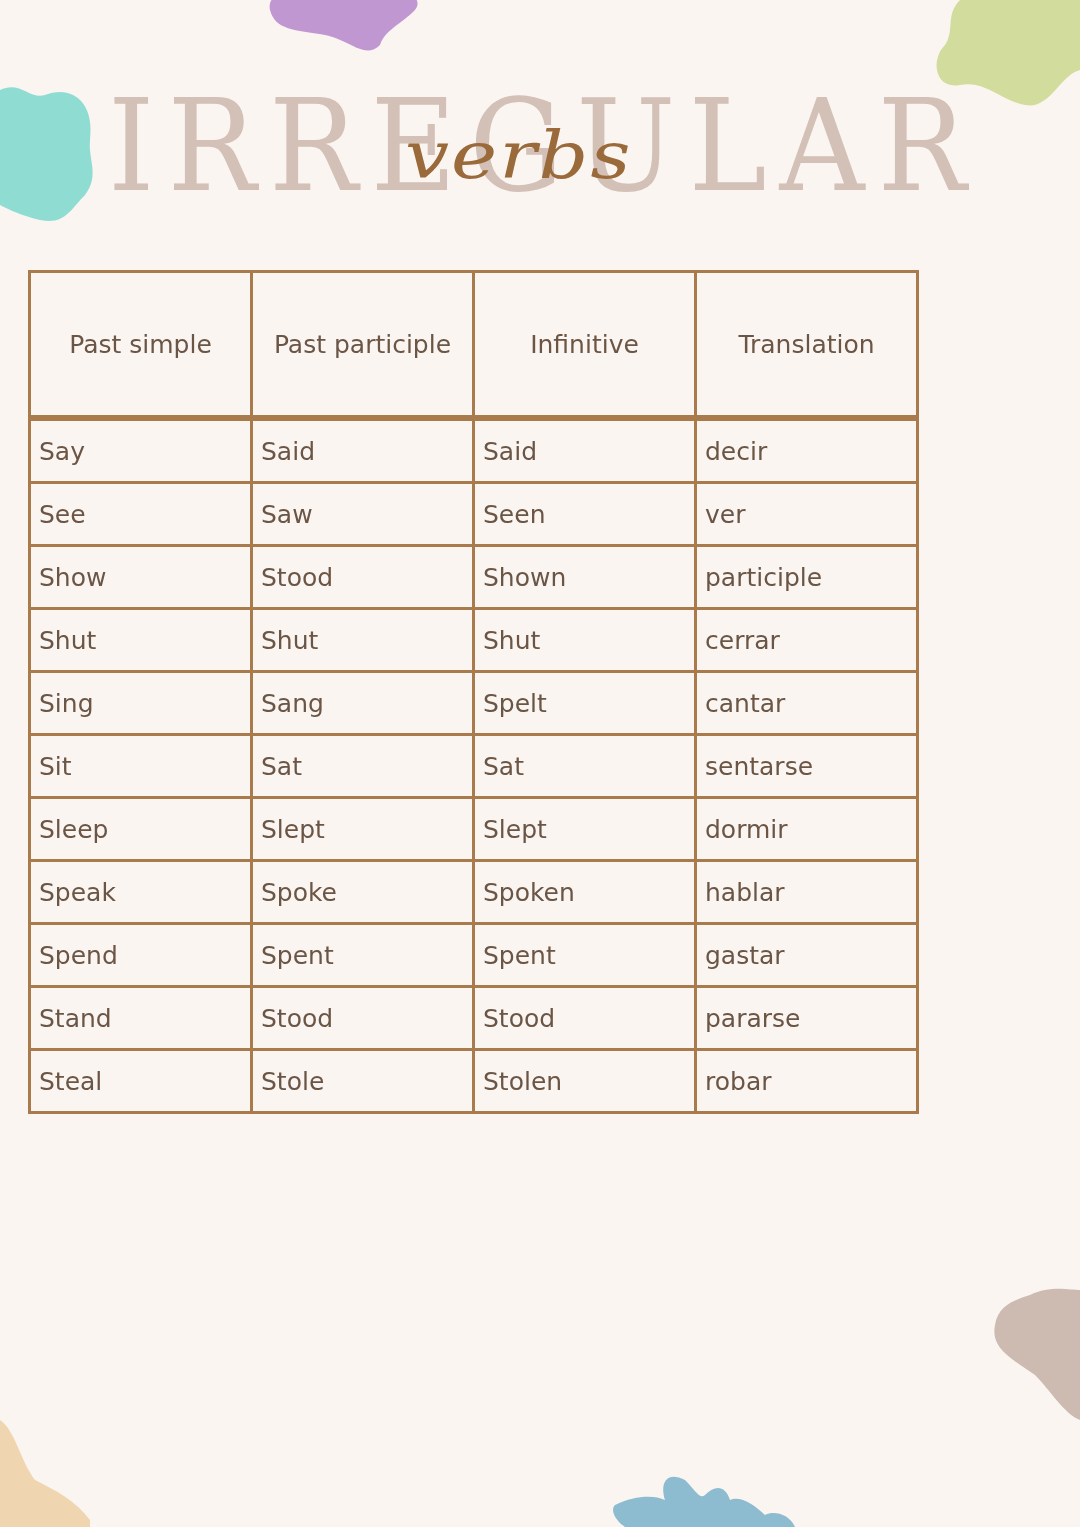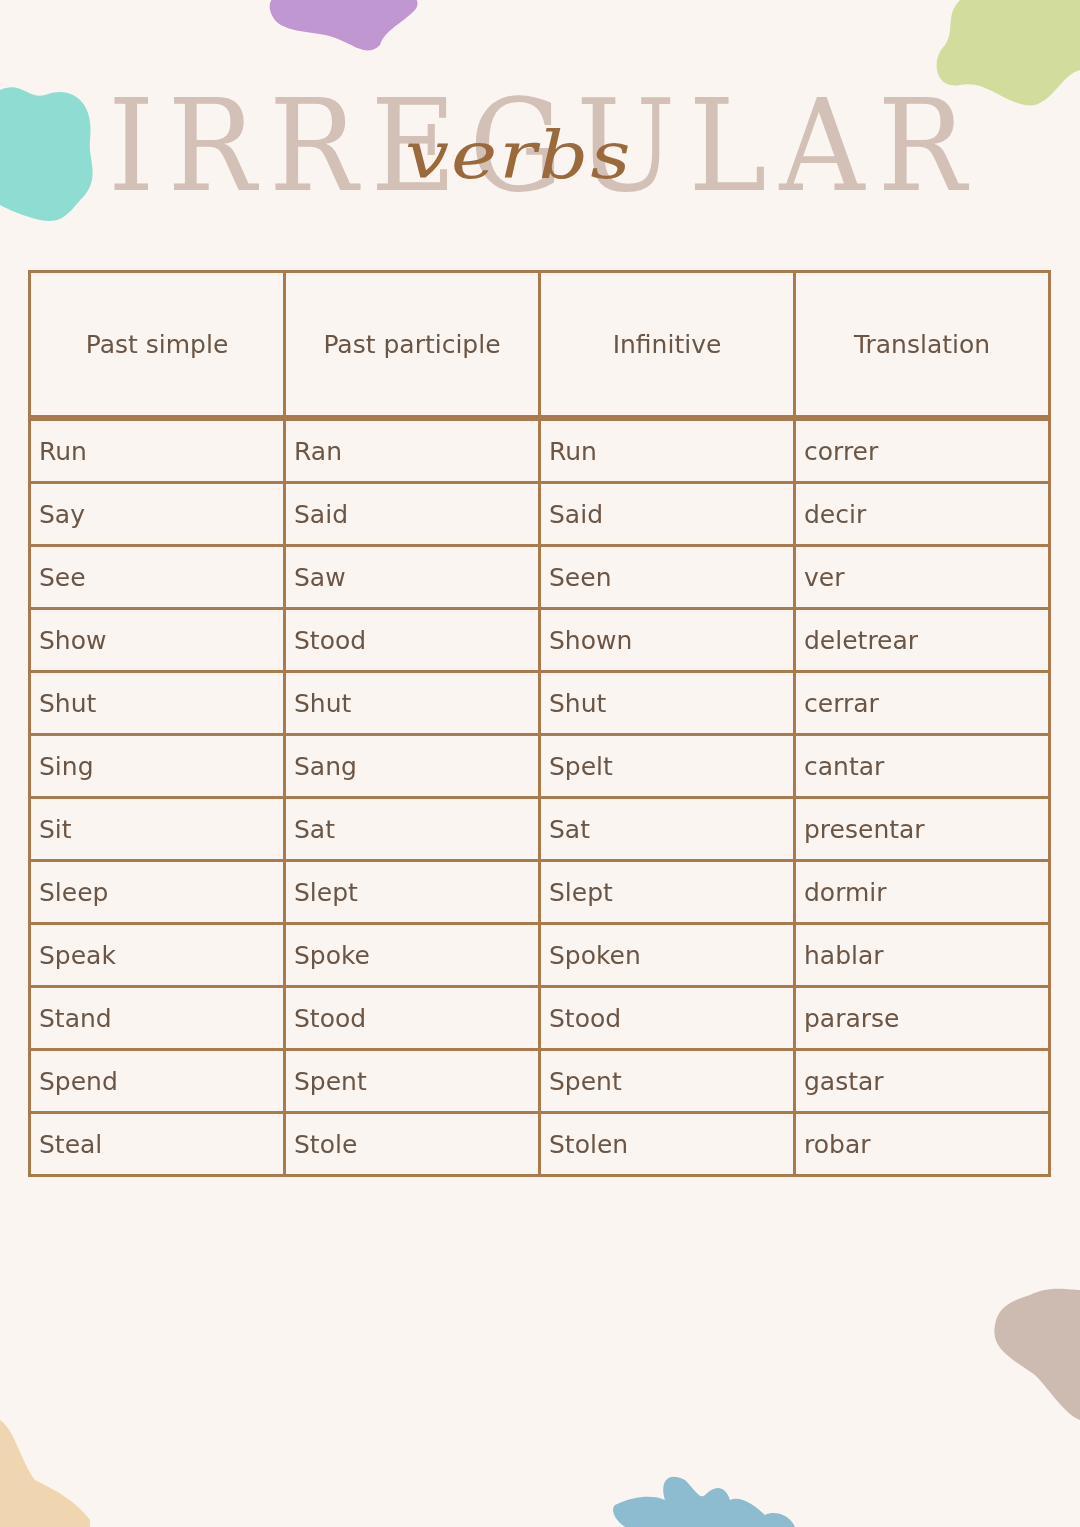--- a/index.html
+++ b/index.html
@@ -17,21 +17,21 @@
     transform: scaleX(0.92); transform-origin: left top;
   }
   .subtitle {
     position: absolute; left: 405px; top: 110px;
     font-family: "DejaVu Serif", serif; font-style: italic;
     font-size: 78px; color: #9a6a3a; letter-spacing: 2px;
     transform: scaleY(0.85);
   }
   table {
     position: absolute; left: 28px; top: 270px;
-    border-collapse: collapse; width: 1023px;
+    border-collapse: collapse; width: 891px;
     table-layout: fixed;
   }
   th, td {
     border: 3px solid #a87a4c; color: #6b5645;
   }
   th {
     height: 140px; font-weight: normal; font-size: 25px;
     text-align: center;
     border-bottom: 6px solid #a87a4c;
   }
@@ -69,84 +69,78 @@
   <thead>
     <tr>
       <th>Past simple</th>
       <th>Past participle</th>
       <th>Infinitive</th>
       <th>Translation</th>
     </tr>
   </thead>
   <tbody>
     <tr>
-        <td>Run</td>
-        <td>Ran</td>
-        <td>Run</td>
-        <td>correr</td>
-      </tr>
-    <tr>
         <td>Say</td>
         <td>Said</td>
         <td>Said</td>
         <td>decir</td>
       </tr>
     <tr>
         <td>See</td>
         <td>Saw</td>
         <td>Seen</td>
         <td>ver</td>
       </tr>
     <tr>
         <td>Show</td>
         <td>Stood</td>
         <td>Shown</td>
-        <td>deletrear</td>
+        <td>participle</td>
       </tr>
     <tr>
         <td>Shut</td>
         <td>Shut</td>
         <td>Shut</td>
         <td>cerrar</td>
       </tr>
     <tr>
         <td>Sing</td>
         <td>Sang</td>
         <td>Spelt</td>
         <td>cantar</td>
       </tr>
     <tr>
         <td>Sit</td>
         <td>Sat</td>
         <td>Sat</td>
-        <td>presentar</td>
+        <td>sentarse</td>
       </tr>
     <tr>
         <td>Sleep</td>
         <td>Slept</td>
         <td>Slept</td>
         <td>dormir</td>
       </tr>
     <tr>
         <td>Speak</td>
         <td>Spoke</td>
         <td>Spoken</td>
         <td>hablar</td>
       </tr>
     <tr>
+        <td>Spend</td>
+        <td>Spent</td>
+        <td>Spent</td>
+        <td>gastar</td>
+      </tr>
+    <tr>
         <td>Stand</td>
         <td>Stood</td>
         <td>Stood</td>
         <td>pararse</td>
-      </tr>
-    <tr>
-        <td>Spend</td>
-        <td>Spent</td>
-        <td>Spent</td>
-        <td>gastar</td>
       </tr>
     <tr>
         <td>Steal</td>
         <td>Stole</td>
         <td>Stolen</td>
         <td>robar</td>
       </tr>
   </tbody>
 </table>
 

